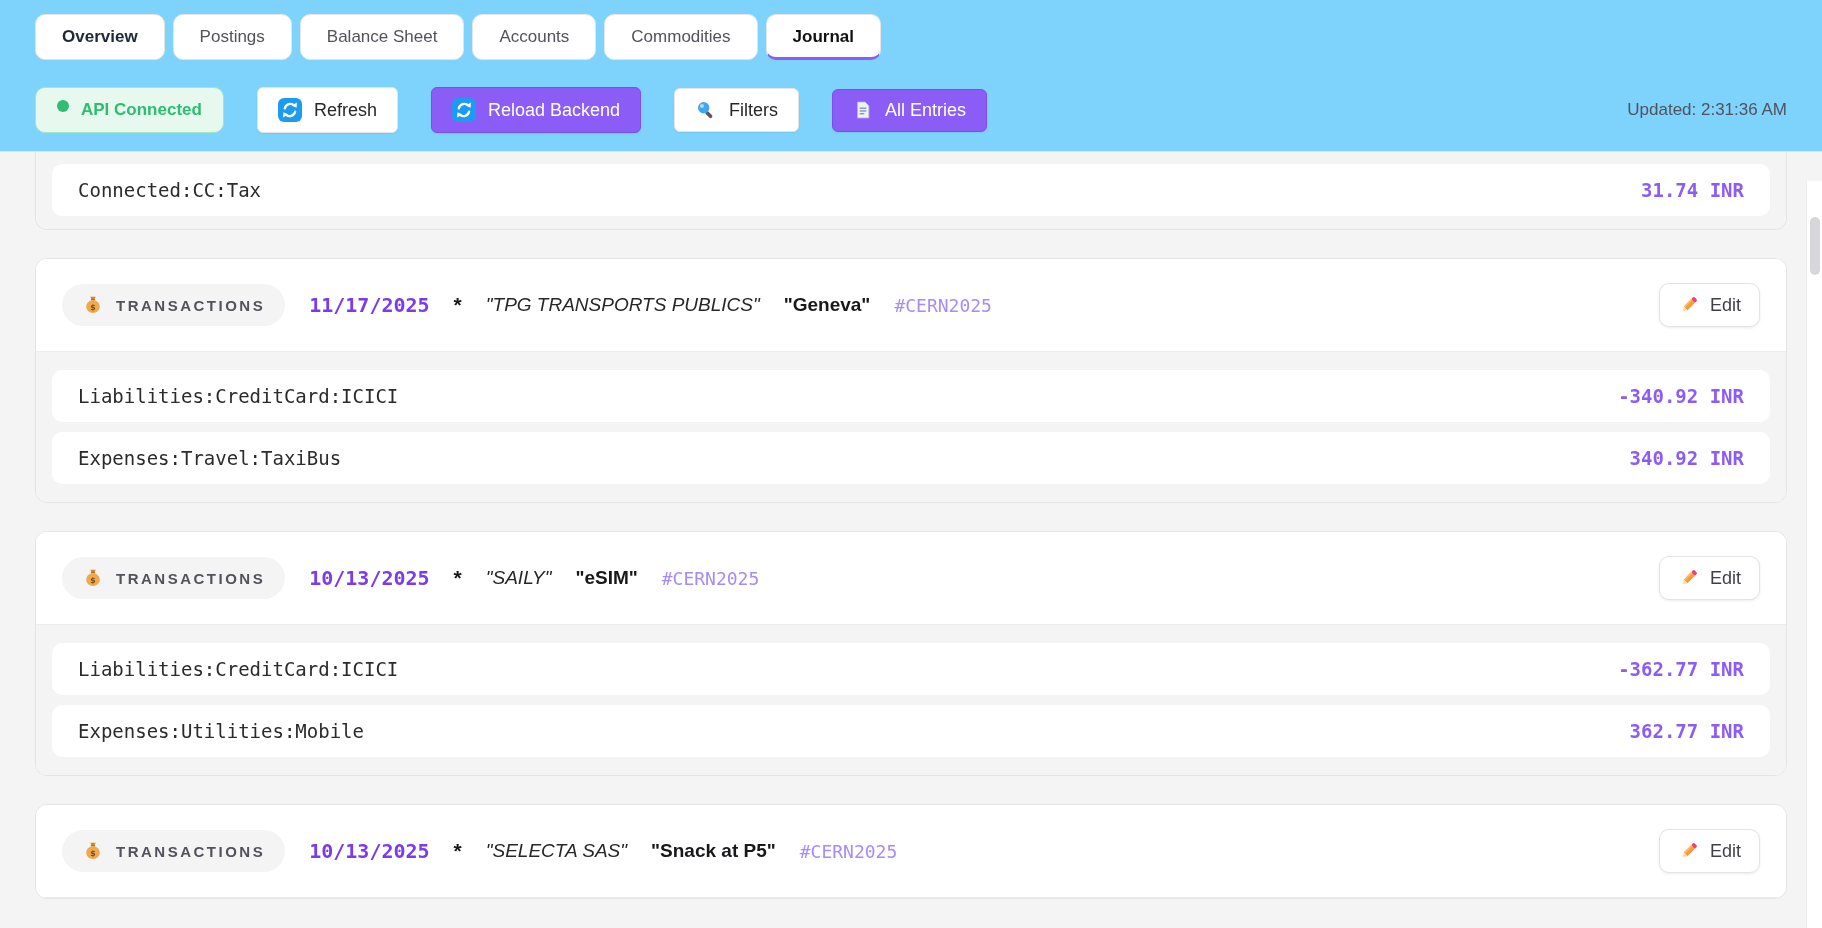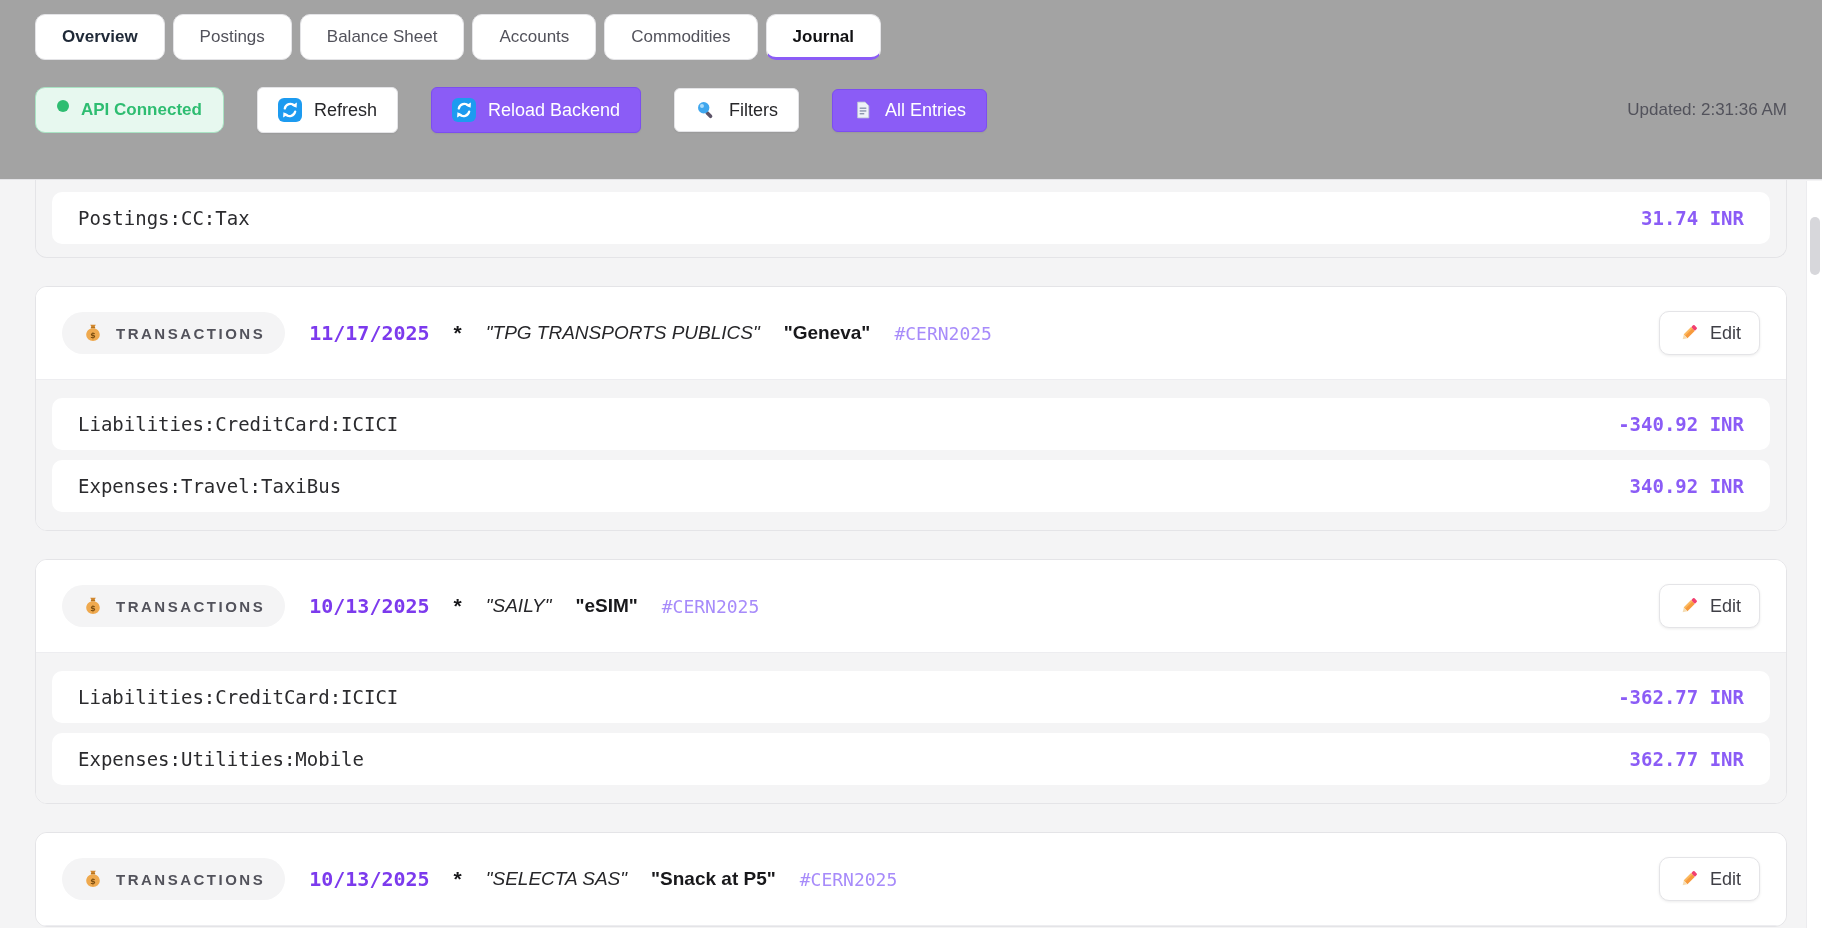--- a/index.html
+++ b/index.html
@@ -6,23 +6,23 @@
   html, body { margin: 0; padding: 0; }
   body {
     width: 1822px; height: 928px; overflow: hidden;
     background: #f4f4f5;
     font-family: "Liberation Sans", sans-serif;
     color: #27272a;
   }
 
   
   .app-header {
-    background: #a3a3a3;
+    background: #7dd3fc;
     border-bottom: 1px solid #e4e4e7;
-    height: 180px;
+    height: 152px;
     padding: 14px 35px 0 35px;
     position: relative; z-index: 3;
   }
   .tabs { display: flex; gap: 8px; }
   .tab {
     background: #fff;
     border: 1px solid #e4e4e7;
     border-radius: 10px;
     padding: 12px 26px;
     font-size: 17px;
@@ -212,21 +212,21 @@
 
     <div class="updated">Updated: 2:31:36 AM</div>
   </div>
 </div>
 
 <div class="content">
 
   <div class="txn-card clipped-top">
     <div class="txn-postings">
       <div class="posting-row">
-        <span class="posting-account">Postings:CC:Tax</span>
+        <span class="posting-account">Connected:CC:Tax</span>
         <span class="posting-amount">31.74 INR</span>
       </div>
     </div>
   </div>
 
   <div class="txn-card">
     <div class="txn-header">
       <div class="txn-badge">
         <span class="icon">
           <svg viewBox="0 0 24 24" width="22" height="22">

